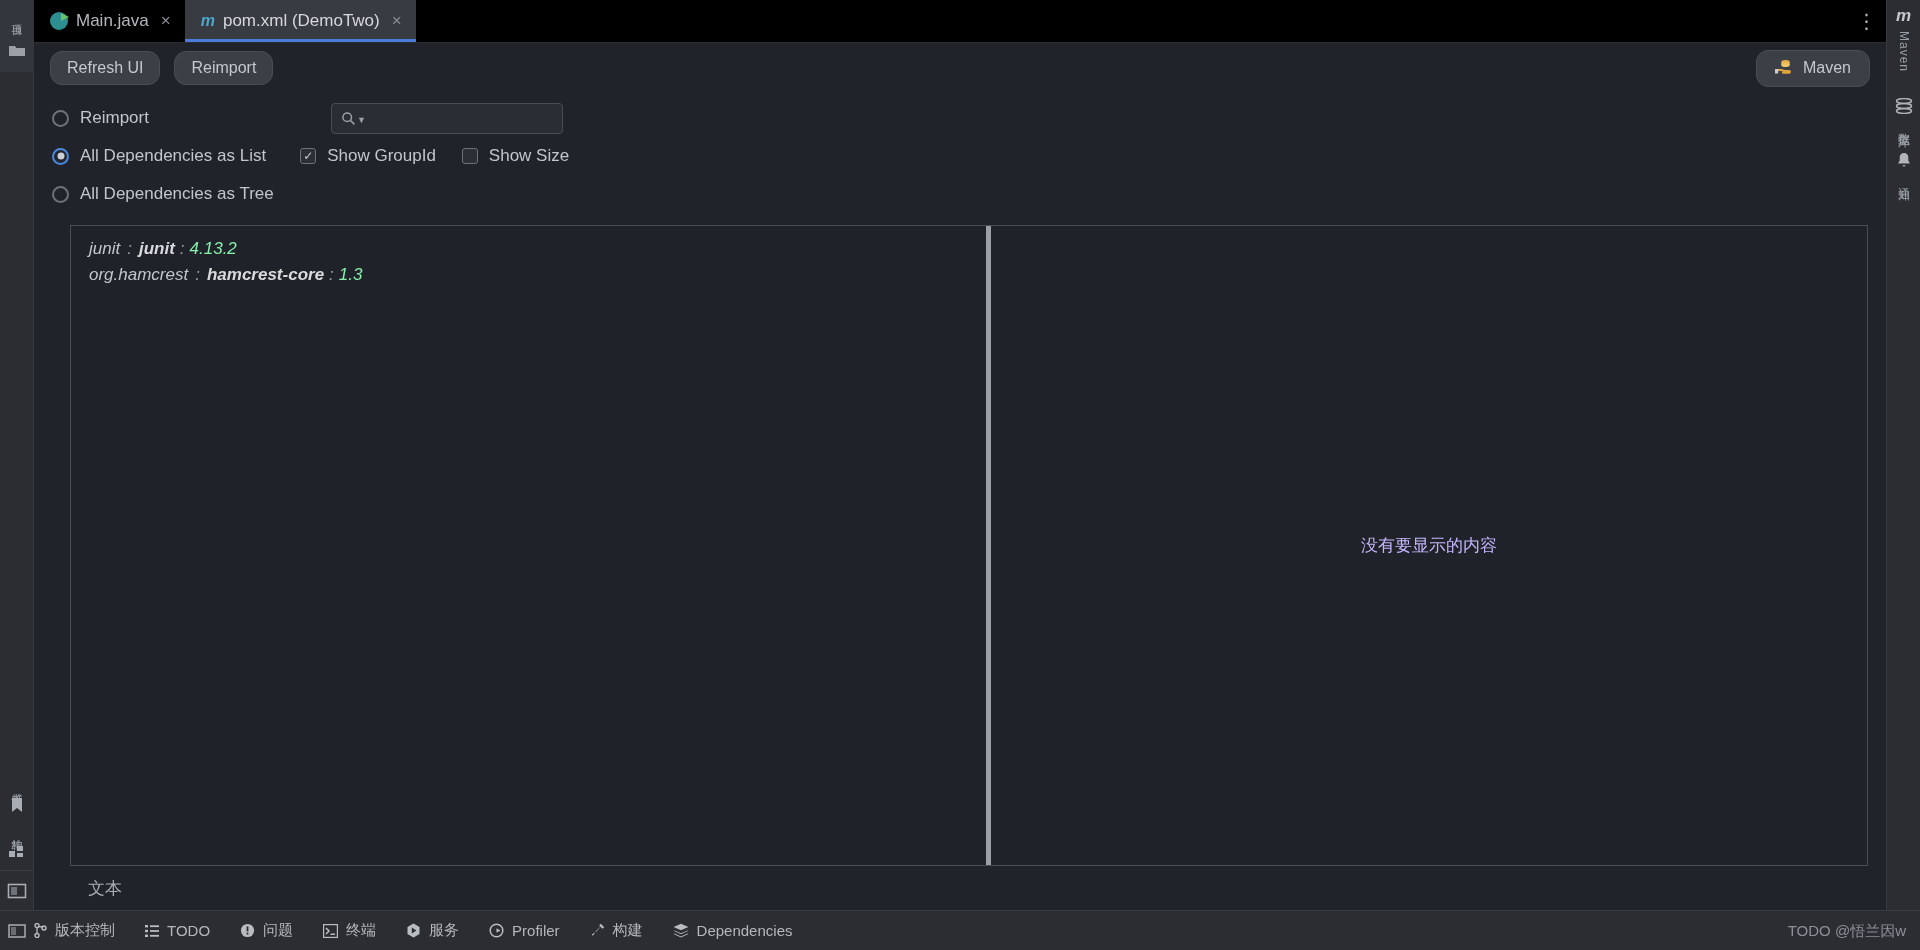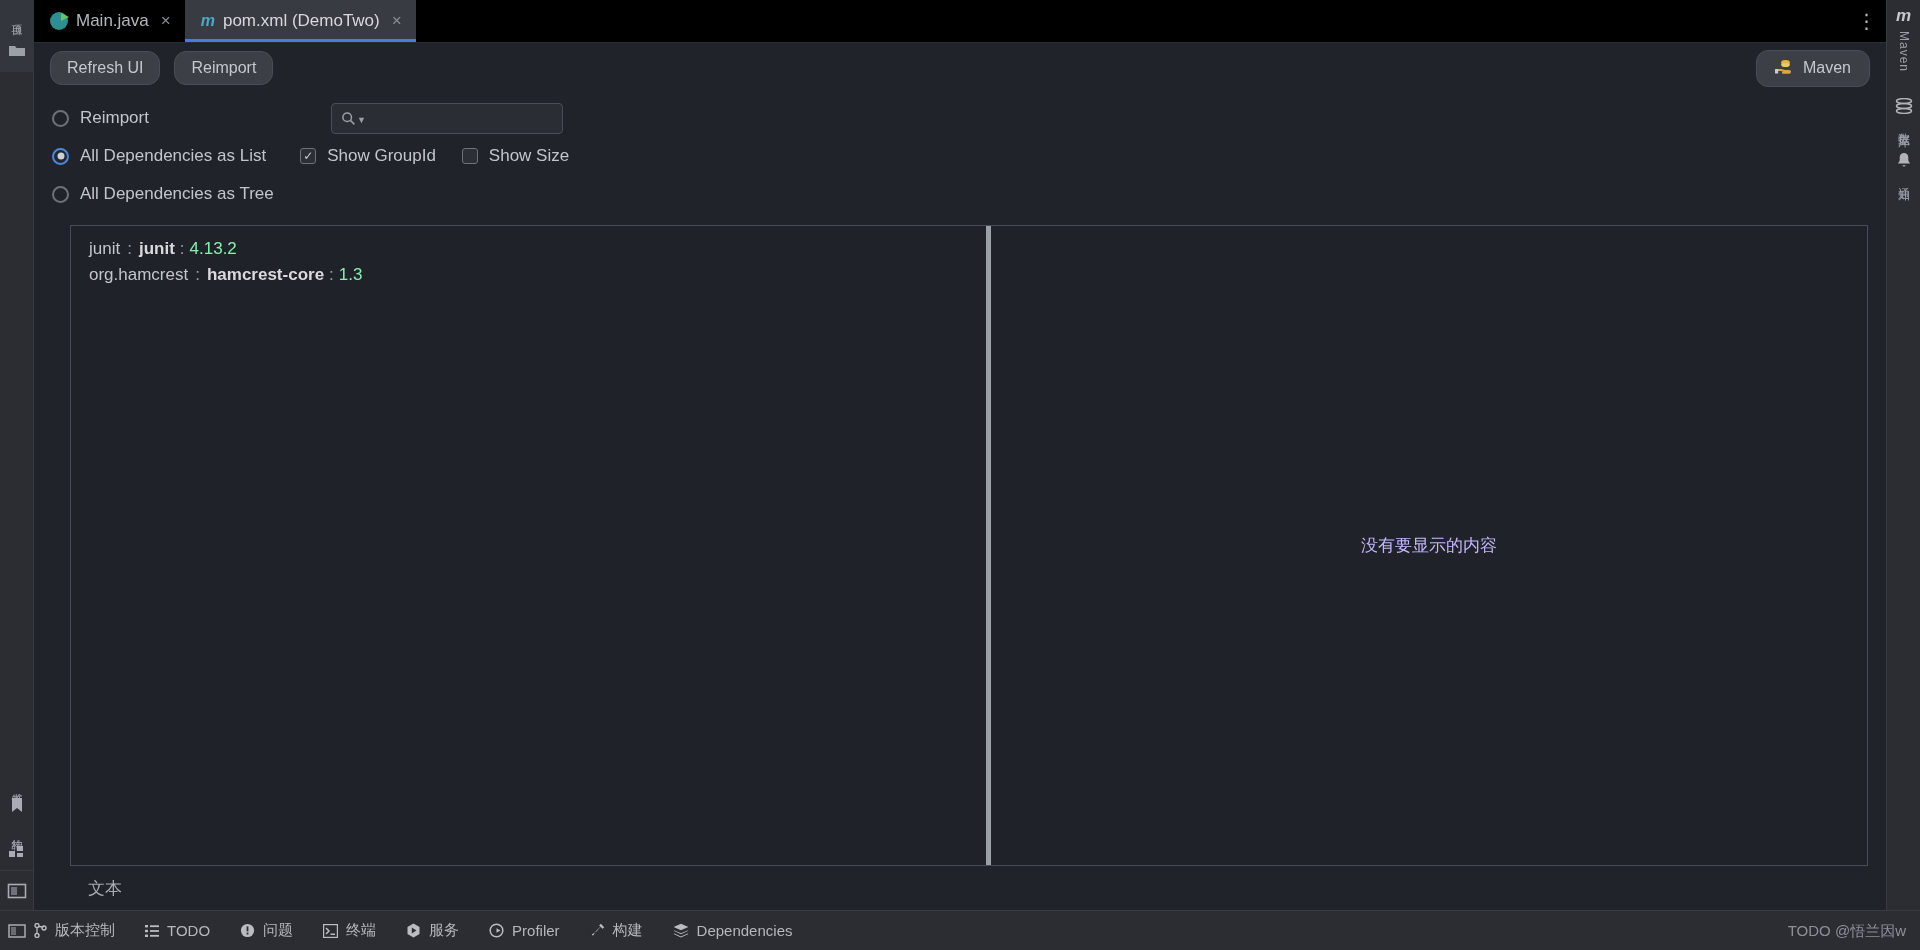--- a/index.html
+++ b/index.html
@@ -165,21 +165,21 @@
   .magnifier { display:flex; align-items:center; gap:1px; color:#9aa0a6; }
 
   
   .panes {
     flex: 1 1 auto; min-height: 0;
     margin: 0 18px 0 36px;
     display: flex;
     border: 1px solid #4a4d55;
     background: #1f2228;
   }
-  .pane-left { flex: 0 0 915px; padding: 10px 4px 0 0; overflow: hidden; }
+  .pane-left { flex: 0 0 915px; padding: 10px 4px 0 0; overflow: hidden; font-style: italic; }
   .splitter { width: 5px; background: #9aa0a6; flex: none; cursor: col-resize; }
   .pane-right {
     flex: 1 1 auto;
     display: flex; align-items: center; justify-content: center;
     color: #c4b5fd; font-size: 17px;
   }
   .dep-row {
     display: flex; align-items: baseline;
     padding: 3px 0 3px 18px;
     font-size: 17px; color: #c2c5ca;

